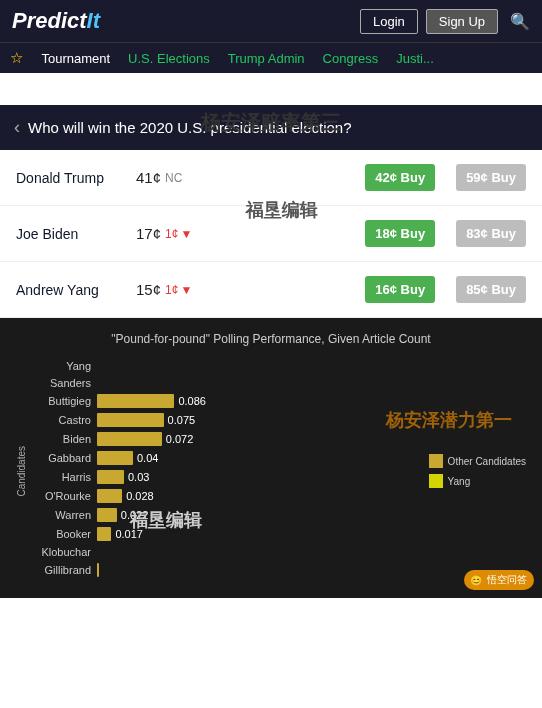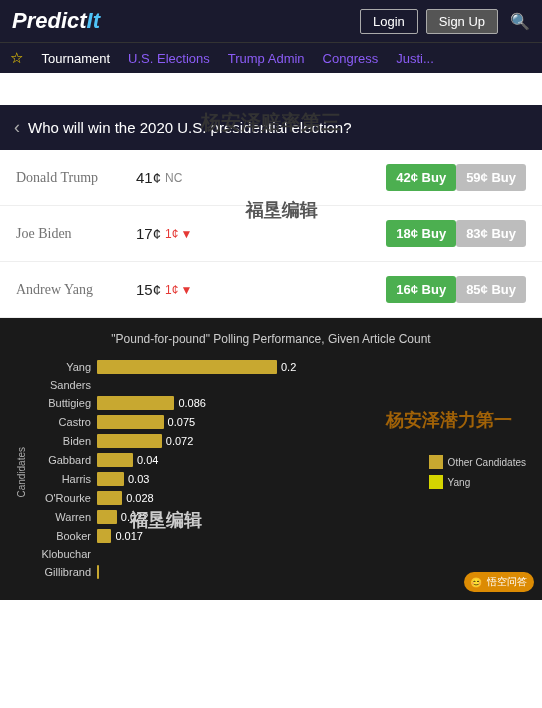--- a/index.html
+++ b/index.html
@@ -43,21 +43,21 @@
     .nav-bar {
       background: #1a1a2e;
       display: flex;
       align-items: center;
       padding: 6px 10px;
       gap: 18px;
       border-top: 1px solid #333;
     }
     .nav-star { color: gold; font-size: 15px; }
     .nav-item {
-      color: #8b5cf6;
+      color: #22c55e;
       font-size: 13px;
       cursor: pointer;
       white-space: nowrap;
     }
     .nav-item.active { color: #ffffff; }
 
     
     .overlay-container {
       position: relative;
       background: #fff;
@@ -99,23 +99,22 @@
     }
     .candidate-row {
       display: flex;
       align-items: center;
       padding: 14px 16px;
       border-bottom: 1px solid #eee;
       gap: 10px;
     }
     .candidate-name {
       font-size: 14px;
-      color: #737373;
+      color: #0f172a;
       min-width: 110px;
-      font-family: Liberation Serif, serif;
     }
     .candidate-price {
       font-size: 15px;
       color: #222;
       font-weight: 500;
       display: flex;
       align-items: center;
       gap: 4px;
       min-width: 90px;
     }
@@ -123,21 +122,21 @@
       font-size: 12px;
       display: flex;
       align-items: center;
       gap: 2px;
     }
     .price-change.neutral { color: #888; }
     .price-change.down { color: #e53935; }
     .price-change .arrow-down { color: #e53935; font-size: 12px; }
     .btn-group {
       display: flex;
-      gap: 0;
+      gap: 21px;
       margin-left: auto;
     }
     .buy-btn {
       padding: 6px 10px;
       font-size: 13px;
       font-weight: bold;
       border: none;
       border-radius: 3px;
       cursor: pointer;
       min-width: 62px;
@@ -350,24 +349,20 @@
   <div class="chart-title">"Pound-for-pound" Polling Performance, Given Article Count</div>
 
   <div class="overlay-text-3">杨安泽潜力第一</div>
   <div class="overlay-text-4">福垦编辑</div>
 
   <div class="chart-body">
     <div class="chart-y-label">Candidates</div>
     <div class="chart-content" id="chart-bars">
         <div class="bar-row">
           <div class="bar-label">Yang</div>
-          <div class="bar-track">
-            <div class="bar-fill" style="width: 180px; background: rgb(200, 168, 48);"></div>
-            <div class="bar-value">0.2</div>
-          </div>
         </div>
         <div class="bar-row">
           <div class="bar-label">Sanders</div>
         </div>
         <div class="bar-row">
           <div class="bar-label">Buttigieg</div>
           <div class="bar-track">
             <div class="bar-fill" style="width: 77.4px;"></div>
             <div class="bar-value">0.086</div>
           </div>

